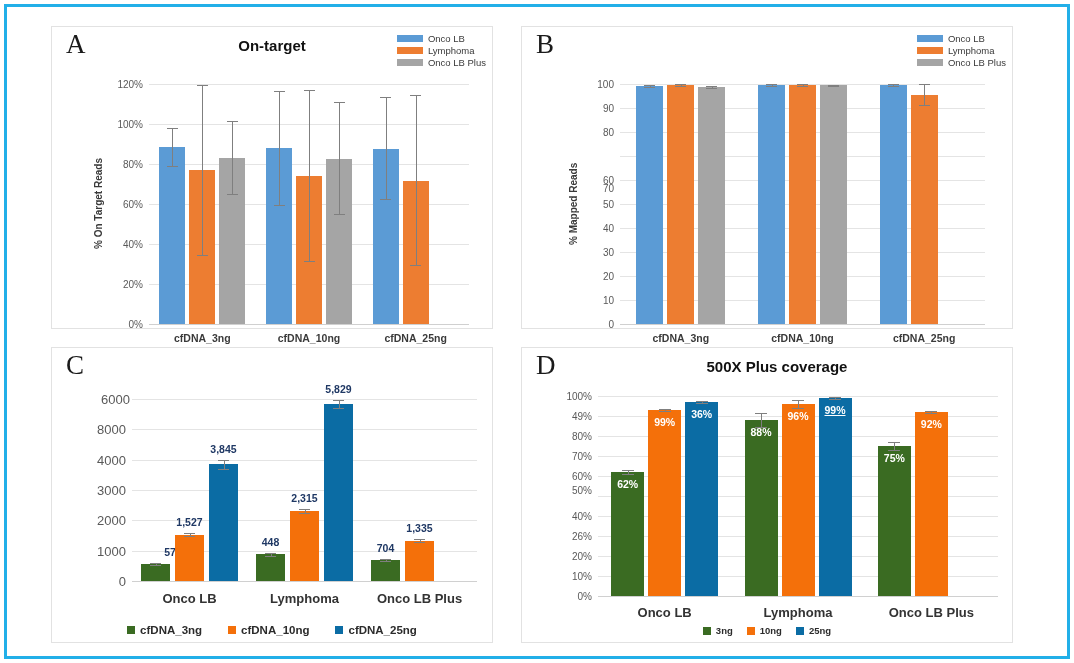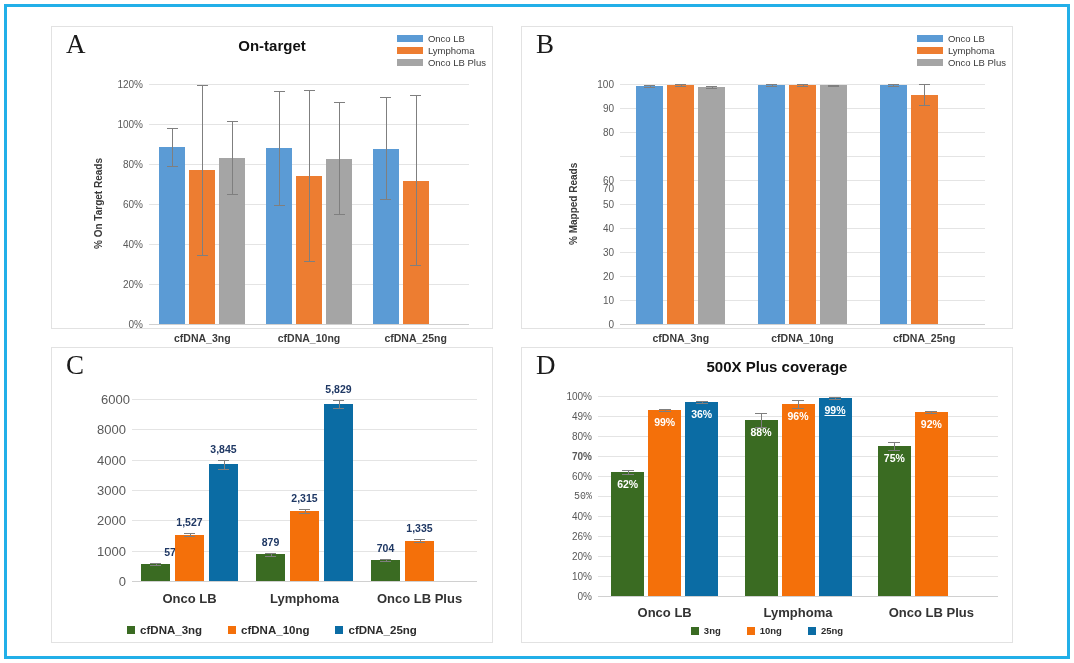--- a/index.html
+++ b/index.html
@@ -45,21 +45,21 @@
   }
   .legend-tr .lg-item { display:flex; align-items:center; gap:5px; }
   .legend-tr .lg-swatch { width:26px; height:7px; display:block; }
   .legend-tr .lg-label { font-size:9.5px; color:#3a3a3a; white-space:nowrap; }
 
   
   .legend-bc {
     position:absolute; left:0; right:0; bottom:6px;
     display:flex; justify-content:center; align-items:center; gap:26px;
   }
-  .legend-bc.tight { gap:26px; }
+  .legend-bc.tight { gap:14px; }
   .legend-bc .lg-item { display:flex; align-items:center; gap:5px; }
   .legend-bc .lg-swatch { width:8px; height:8px; display:block; }
   .legend-bc .lg-label { font-size:11.5px; color:#2b2b2b; font-weight:bold; }
   .legend-bc.tight .lg-label { font-size:9.5px; }
 
   .plot { position:absolute; }
   .ylabel {
     position:absolute;
     writing-mode:vertical-rl; transform:rotate(180deg);
     font-size:10px; font-weight:bold; color:#3a3a3a;
@@ -281,21 +281,21 @@
         <div class="bar" style="left: 77px; width: 29px; top: 65.3683px; height: 116.632px; background: rgb(11, 108, 164);"></div>
         <div class="errbar" style="left: 91.5px; top: 60.97px; height: 8.79667px;"></div>
         <div class="errcap" style="left: 86px; width: 11px; top: 60.97px;"></div>
         <div class="errcap" style="left: 86px; width: 11px; top: 69.7667px;"></div>
         <div class="dlabel" style="left: 91.5px; top: 43.97px;">3,845</div>
         <div class="xtick big" style="left: 57.5px; top: 192px;">Onco LB</div>
         <div class="bar" style="left: 124px; width: 29px; top: 155.337px; height: 26.663px; background: rgb(58, 107, 34);"></div>
         <div class="errbar" style="left: 138.5px; top: 154.154px; height: 2.366px;"></div>
         <div class="errcap" style="left: 133px; width: 11px; top: 154.154px;"></div>
         <div class="errcap" style="left: 133px; width: 11px; top: 156.52px;"></div>
-        <div class="dlabel" style="left: 138.5px; top: 137.154px;">879</div>
+        <div class="dlabel" style="left: 138.5px; top: 137.154px;">448</div>
         <div class="bar" style="left: 158px; width: 29px; top: 111.778px; height: 70.2217px; background: rgb(244, 112, 10);"></div>
         <div class="errbar" style="left: 172.5px; top: 109.503px; height: 4.55px;"></div>
         <div class="errcap" style="left: 167px; width: 11px; top: 109.503px;"></div>
         <div class="errcap" style="left: 167px; width: 11px; top: 114.053px;"></div>
         <div class="dlabel" style="left: 172.5px; top: 92.5033px;">2,315</div>
         <div class="bar" style="left: 192px; width: 29px; top: 5.187px; height: 176.813px; background: rgb(11, 108, 164);"></div>
         <div class="errbar" style="left: 206.5px; top: 1.274px; height: 7.826px;"></div>
         <div class="errcap" style="left: 201px; width: 11px; top: 1.274px;"></div>
         <div class="errcap" style="left: 201px; width: 11px; top: 9.1px;"></div>
         <div class="dlabel" style="left: 206.5px; top: -15.726px;">5,829</div>
@@ -335,25 +335,25 @@
         <div class="ytick" style="top: 200px; right: 406px; width: 60px;">0%</div>
         <div class="gridline" style="top: 180px; width: 400px;"></div>
         <div class="ytick" style="top: 180px; right: 406px; width: 60px;">10%</div>
         <div class="gridline" style="top: 160px; width: 400px;"></div>
         <div class="ytick" style="top: 160px; right: 406px; width: 60px;">20%</div>
         <div class="gridline" style="top: 140px; width: 400px;"></div>
         <div class="ytick" style="top: 140px; right: 406px; width: 60px;">26%</div>
         <div class="gridline" style="top: 120px; width: 400px;"></div>
         <div class="ytick" style="top: 120px; right: 406px; width: 60px;">40%</div>
         <div class="gridline" style="top: 100px; width: 400px;"></div>
-        <div class="ytick" style="top: 100px; right: 406px; width: 60px; font-family: Liberation Mono, monospace;">50%</div>
+        <div class="ytick" style="top: 94px; right: 406px; width: 60px;">50%</div>
         <div class="gridline" style="top: 80px; width: 400px;"></div>
         <div class="ytick" style="top: 80px; right: 406px; width: 60px;">60%</div>
         <div class="gridline" style="top: 60px; width: 400px;"></div>
-        <div class="ytick" style="top: 60px; right: 406px; width: 60px; font-weight: bold;">70%</div>
+        <div class="ytick" style="top: 60px; right: 406px; width: 60px;">70%</div>
         <div class="gridline" style="top: 40px; width: 400px;"></div>
         <div class="ytick" style="top: 40px; right: 406px; width: 60px;">80%</div>
         <div class="gridline" style="top: 20px; width: 400px;"></div>
         <div class="ytick" style="top: 20px; right: 406px; width: 60px;">49%</div>
         <div class="gridline" style="top: 0px; width: 400px;"></div>
         <div class="ytick" style="top: 0px; right: 406px; width: 60px;">100%</div>
         <div class="axis-base" style="top: 200px; width: 400px;"></div>
         <div class="bar" style="left: 13.1667px; width: 33px; top: 76px; height: 124px; background: rgb(58, 107, 34);"></div>
         <div class="errbar" style="left: 29.6667px; top: 74px; height: 4px;"></div>
         <div class="errcap" style="left: 23.6667px; width: 12px; top: 74px;"></div>

